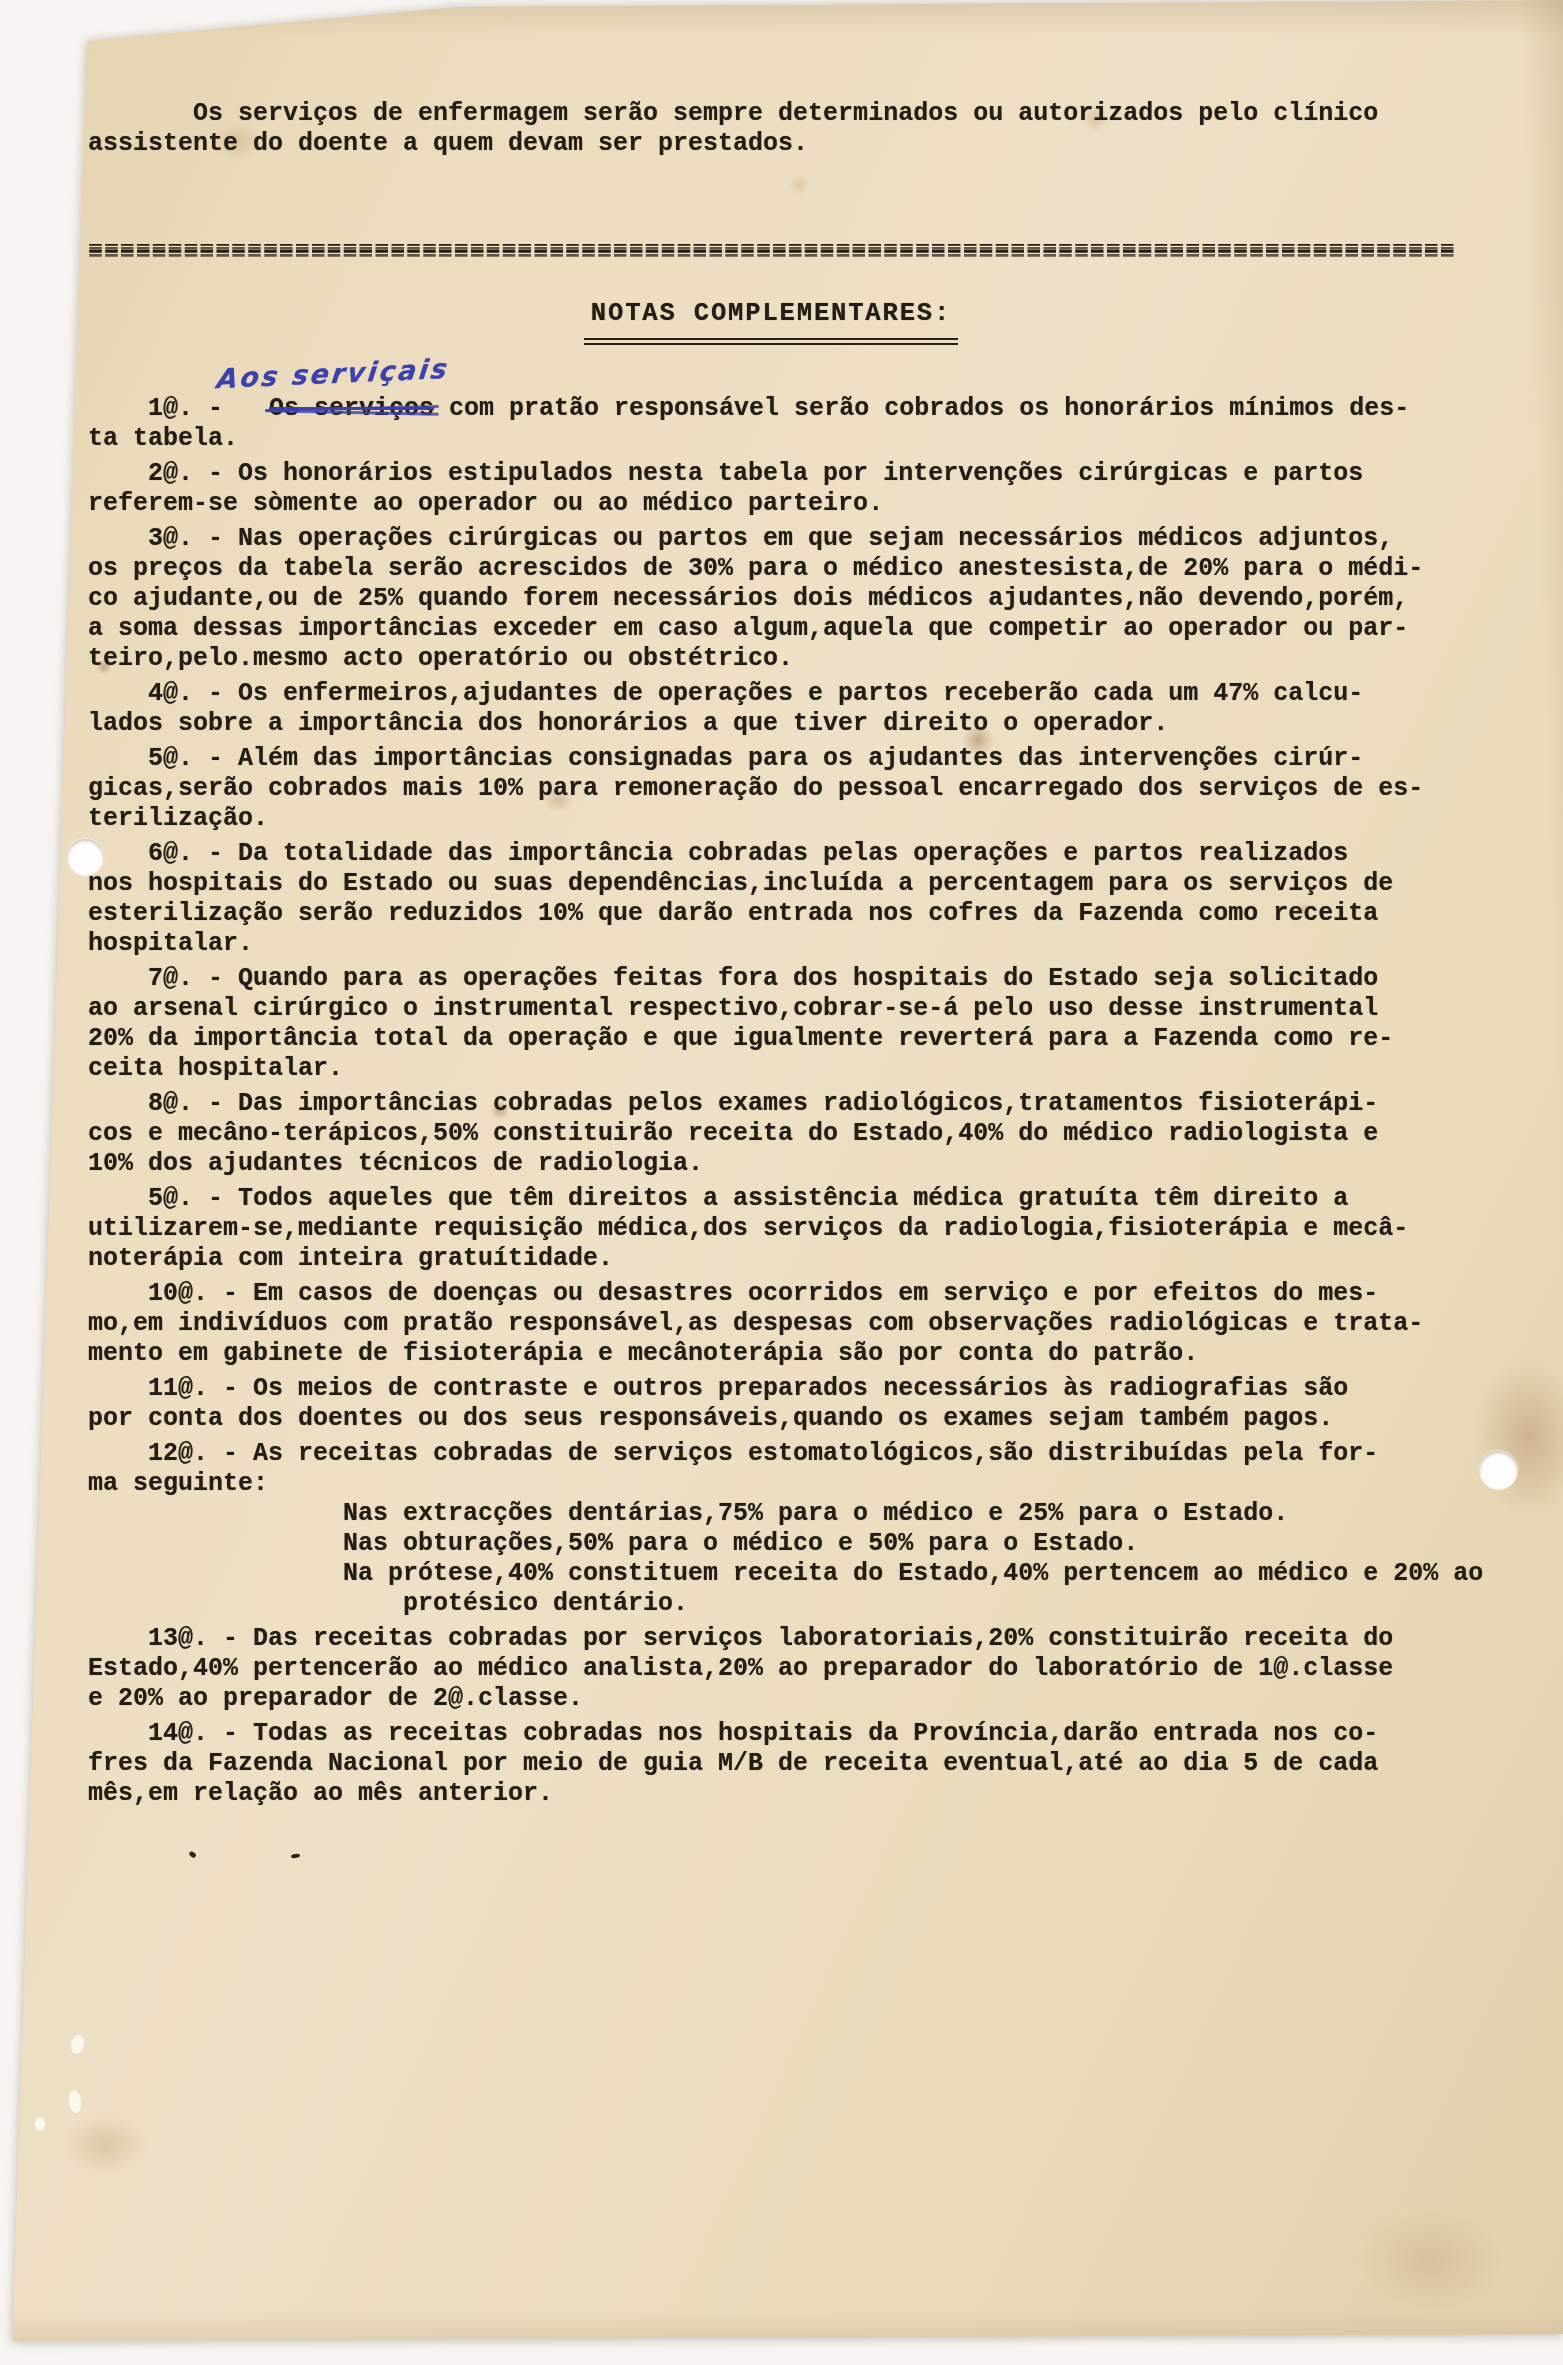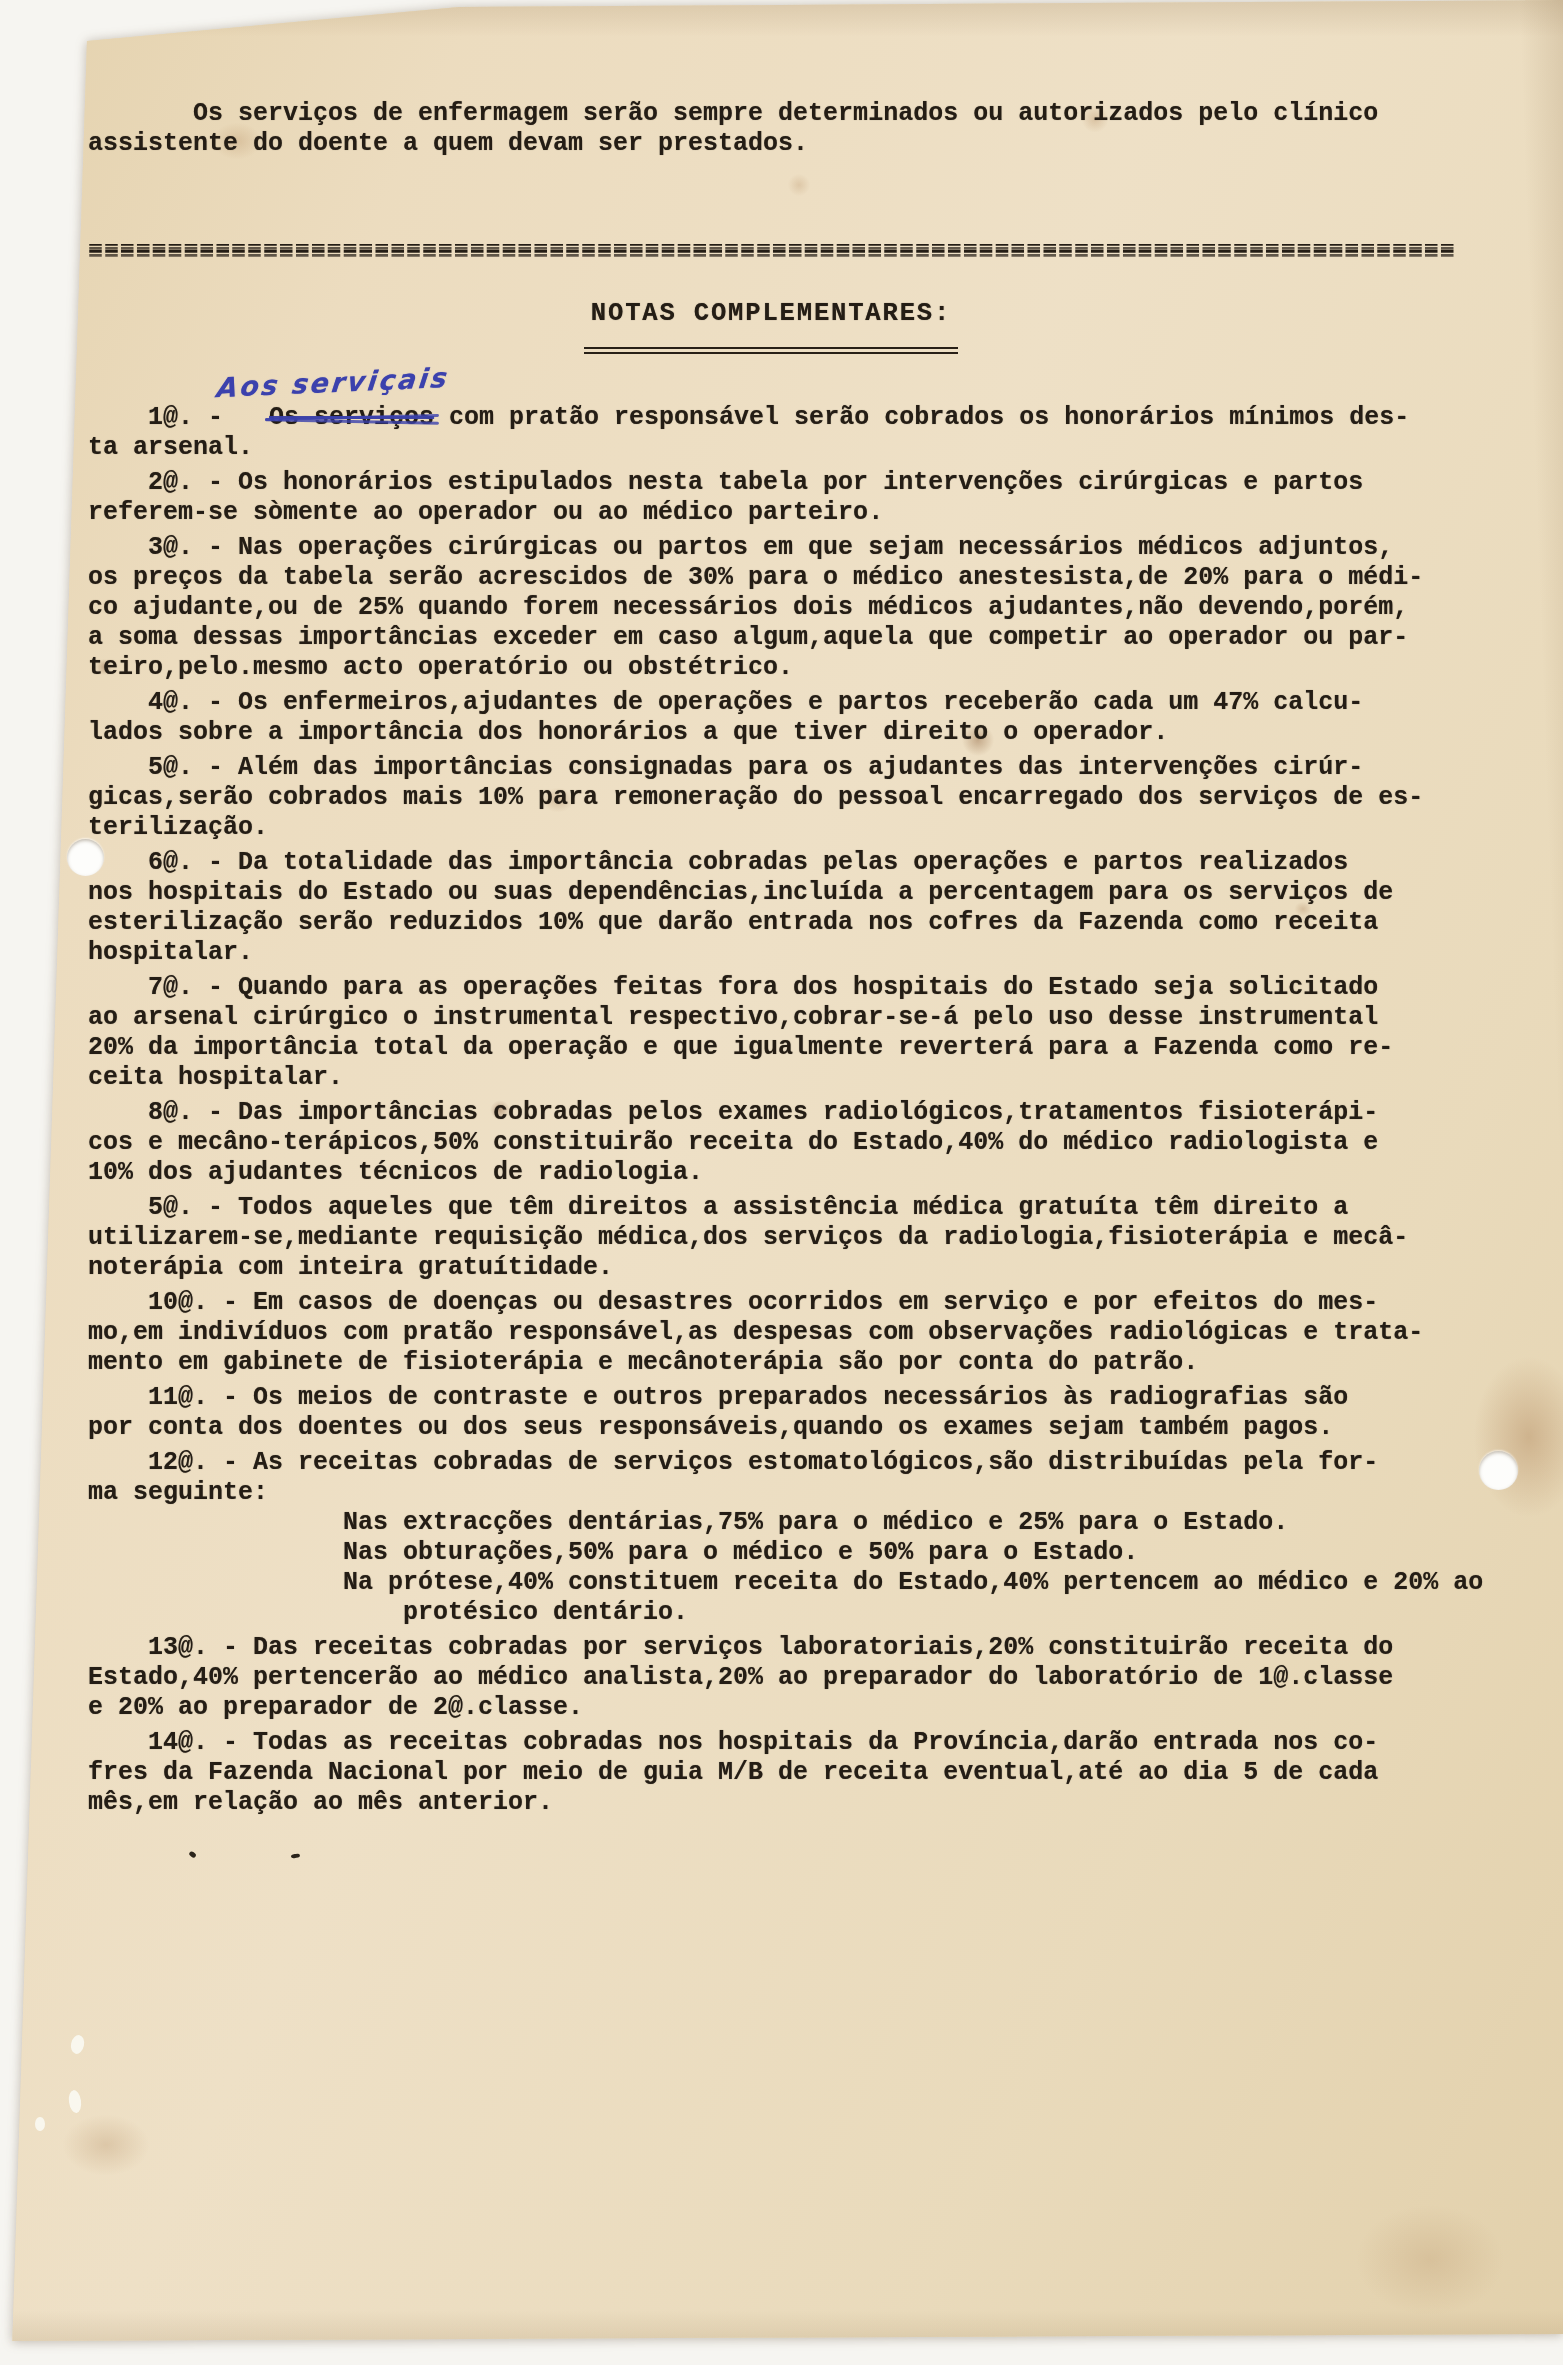--- a/index.html
+++ b/index.html
@@ -47,21 +47,21 @@
     position:absolute;left:88px;top:99px;width:1366px;
     color:#241d15;font-weight:700;font-size:25px;line-height:30px;
   }
   .tline{white-space:pre;text-shadow:0 0 0.9px rgba(36,29,21,.55);}
   .divider{
     margin-top:85px;height:21px;line-height:14px;overflow:hidden;white-space:nowrap;
     letter-spacing:0.9px;text-shadow:0 4.4px 0 rgba(36,29,21,.7);
   }
   .heading-wrap{margin-top:34px;text-align:center;}
   .heading{
-    display:inline-block;font-size:25.6px;letter-spacing:1.8px;padding:0 7px 18px;
+    display:inline-block;font-size:25.6px;letter-spacing:1.8px;padding:0 7px 9px;
     border-bottom:7px double #282017;text-shadow:0 0 0.9px rgba(36,29,21,.7);
   }
   .note{margin-top:5px;}
   .note-first{position:relative;margin-top:49px;}
   .struck{
     position:relative;
     text-decoration:line-through;
     text-decoration-color:rgba(59,65,173,.9);
     text-decoration-thickness:2.6px;
     margin-left:31px;
@@ -103,21 +103,21 @@
 
       <div class="tline divider">==========================================================================================</div>
 
       <div class="heading-wrap">
         <span class="heading">NOTAS COMPLEMENTARES:</span>
       </div>
 
       <div class="note note-first">
         <div class="handwriting">Aos serviçais</div>
         <div class="tline"><span>    1@. - </span><span class="struck">Os serviços</span><span> com pratão responsável serão cobrados os honorários mínimos des-</span></div>
-        <div class="tline">ta arsenal.</div>
+        <div class="tline">ta tabela.</div>
       </div>
 
       <div id="notes-list">
           <div class="note">
             <div class="tline">    2@. - Os honorários estipulados nesta tabela por intervenções cirúrgicas e partos</div>
             <div class="tline">referem-se sòmente ao operador ou ao médico parteiro.</div>
           </div>
           <div class="note">
             <div class="tline">    3@. - Nas operações cirúrgicas ou partos em que sejam necessários médicos adjuntos,</div>
             <div class="tline">os preços da tabela serão acrescidos de 30% para o médico anestesista,de 20% para o médi-</div>

